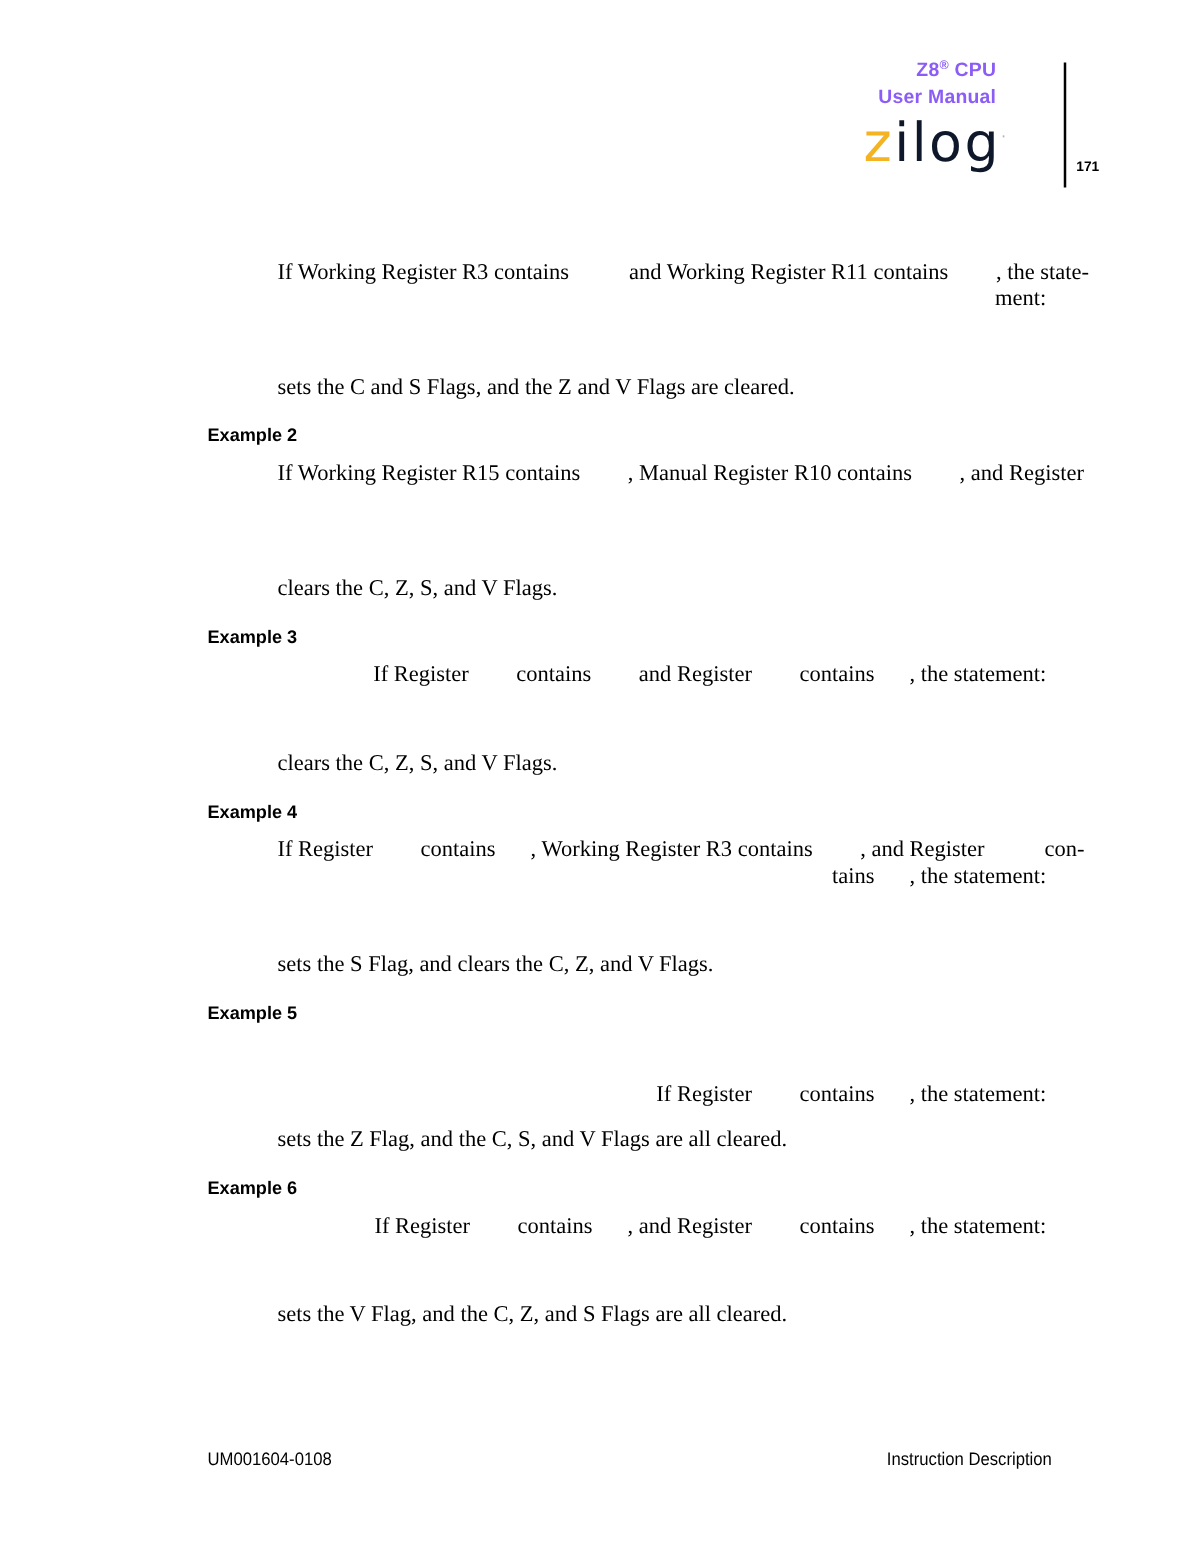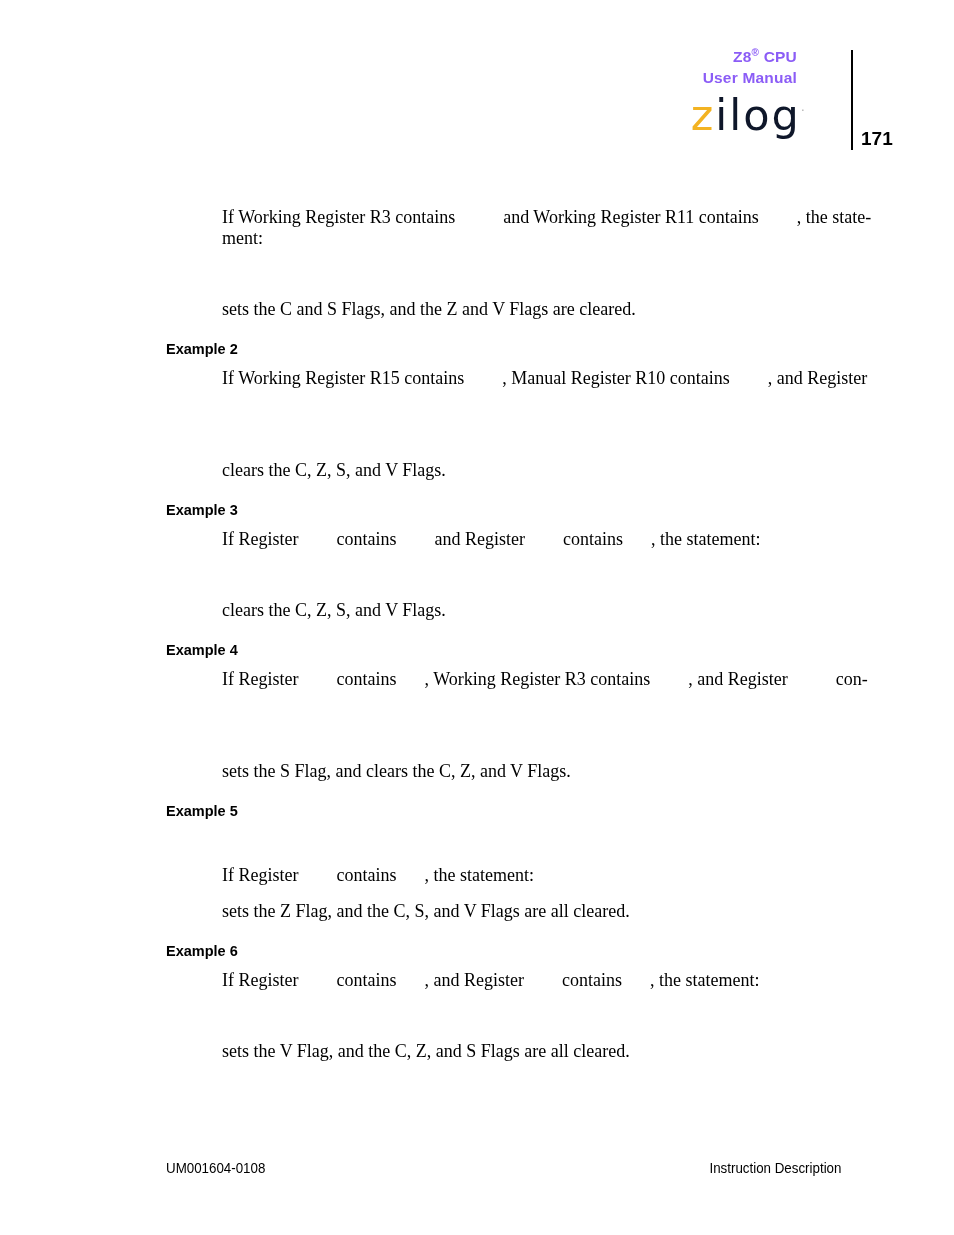--- a/index.html
+++ b/index.html
@@ -70,21 +70,21 @@
     width: 2px;
     height: 100px;
     background: #000000;
   }
   .page-number {
     position: absolute;
     left: 861px;
     top: 129px;
     font-family: "Liberation Sans", "DejaVu Sans", sans-serif;
     font-weight: bold;
-    font-size: 19px;
+    font-size: 11px;
     line-height: 1;
     color: #000;
   }
 
   
   .content {
     position: absolute;
     left: 0;
     top: 0;
     width: 954px;
@@ -108,20 +108,21 @@
     line-height: 21px;
     color: #000;
   }
   .para.flags {
     white-space: nowrap;
     width: auto;
   }
   .line {
     display: block;
     white-space: nowrap;
+    text-align: right;
   }
   .line.indented {
     padding-left: 31px;
   }
   
   .gap {
     display: inline-block;
     white-space: pre;
   }
   .gap-sm { width: 28px; }
@@ -198,20 +199,21 @@
   <div class="example-heading" style="top:503px;">Example 3</div>
   <div class="para" style="top:529px;">
     <span class="line"><span>If Register</span><span class="gap gap-md"> </span><span>contains</span><span class="gap gap-md"> </span><span>and Register</span><span class="gap gap-md"> </span><span>contains</span><span class="gap gap-sm"> </span><span>, the statement:</span></span>
   </div>
   <div class="statement-block" style="top:560px;"></div>
   <div class="para flags" style="top:600px;">clears the C, Z, S, and V Flags.</div>
 
   <div class="example-heading" style="top:643px;">Example 4</div>
   <div class="para" style="top:669px;">
     <span class="line"><span>If Register</span><span class="gap gap-md"> </span><span>contains</span><span class="gap gap-sm"> </span><span>, Working Register R3 contains</span><span class="gap gap-md"> </span><span>, and Register</span><span class="gap gap-lg"> </span><span>con-</span></span>
+    <span class="line"><span>tains</span><span class="gap gap-sm"> </span><span>, the statement:</span></span>
   </div>
   <div class="statement-block" style="top:720px;"></div>
   <div class="para flags" style="top:761px;">sets the S Flag, and clears the C, Z, and V Flags.</div>
 
   <div class="example-heading" style="top:804px;">Example 5</div>
   <div class="para" style="top:829px;margin-top:36px;">
     <span class="line"><span>If Register</span><span class="gap gap-md"> </span><span>contains</span><span class="gap gap-sm"> </span><span>, the statement:</span></span>
   </div>
   <div class="statement-block" style="top:860px;"></div>
   <div class="para flags" style="top:901px;">sets the Z Flag, and the C, S, and V Flags are all cleared.</div>

